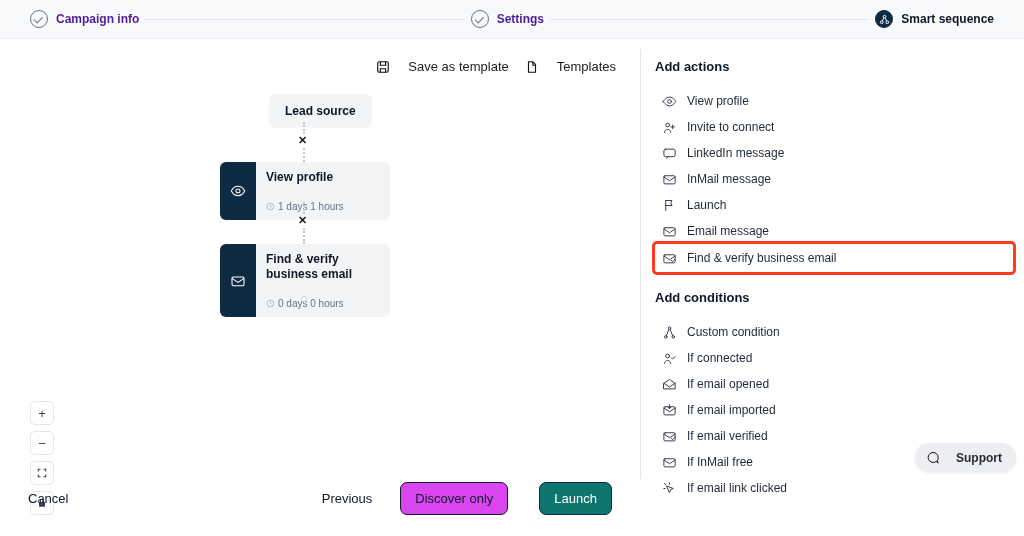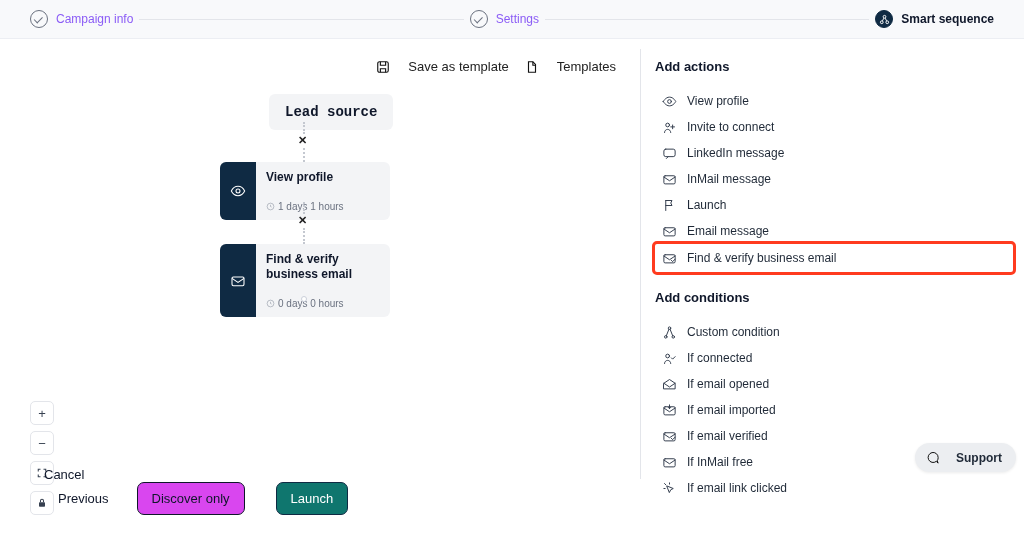--- a/index.html
+++ b/index.html
@@ -17,21 +17,21 @@
 
   
   .stepper {
     display: flex;
     align-items: center;
     background: #f8f9fb;
     padding: 10px 30px;
     border-bottom: 1px solid #eceef3;
     gap: 6px;
   }
-  .step { display: flex; align-items: center; gap: 8px; font-size: 12px; color: #8b5cf6; font-weight: 400;}
+  .step { display: flex; align-items: center; gap: 8px; font-size: 12px; color: #4c1d95; font-weight: 700;}
   .step .circ {
     width: 18px; height: 18px; border-radius: 50%;
     border: 1.5px solid #6b7280; display: flex; align-items: center; justify-content: center;
   }
   .step .circ.done::before {
     content: ""; width: 7px; height: 4px; border: 1.6px solid #6b7280; border-top: 0; border-right: 0;
     transform: rotate(-45deg) translateY(-1px);
   }
   .step.active .circ { background: #0f2a43; border-color: #0f2a43; }
   .step.active .circ svg { width: 11px; height: 11px; }
@@ -60,21 +60,21 @@
   .canvas {
     position: relative;
     height: 370px;
   }
   .node {
     position: absolute;
     border-radius: 6px;
   }
   .lead-node {
     left: 269px; top: 20px;
-    background: #f3f4f6; padding: 10px 16px; font-weight: 600; font-size: 14px; font-family: Liberation Mono, monospace;
+    background: #f3f4f6; padding: 10px 16px; font-weight: 600; font-size: 12px;
   }
   .big-node {
     left: 220px; width: 170px; display: flex; align-items: stretch;
     background: #f3f4f6;
   }
   .vp-node { top: 88px; }
   .fv-node { top: 170px; }
   .big-node .icon {
     width: 36px; background: #0f2a43; border-radius: 6px 0 0 6px;
     display: flex; align-items: center; justify-content: center;
@@ -122,21 +122,21 @@
     cursor: pointer; border-radius: 4px; color:#1f2937; font-size: 12px;
   }
   .opt .ic { width: 16px; height: 16px; display: flex; align-items: center; justify-content: center; flex-shrink:0; }
   .opt .ic svg { width: 15px; height: 15px; stroke: #374151; fill: none; stroke-width: 1.6; stroke-linecap: round; stroke-linejoin: round; }
   .opt.hl { outline: 3px solid #ff3b1f; border-radius: 2px; padding: 6px 6px; }
   .section2 { margin-top: 18px; }
 
   
   .footer {
     position: absolute; bottom: 12px; left: 0; width: 640px;
-    display: flex; align-items: flex-start; justify-content: space-between; padding: 0 44px; flex-direction: column;
+    display: flex; align-items: center; justify-content: space-between; padding: 0 28px;
   }
   .footer .left { font-size: 13px; cursor: pointer; }
   .footer .right { display: flex; align-items: center; gap: 14px; }
   .btn {
     padding: 8px 14px; border-radius: 7px; font-size: 13px; cursor: pointer; font-weight: 500;
   }
   .btn.ghost { background: none; border: none; color:#0f172a;}
   .btn.outline { border: 1.5px solid #0f172a; background: #d946ef; }
   .btn.primary { background: #0f766e; color: #fff; border: 1.5px solid #0f2a43; margin-left: 17px; }
 

